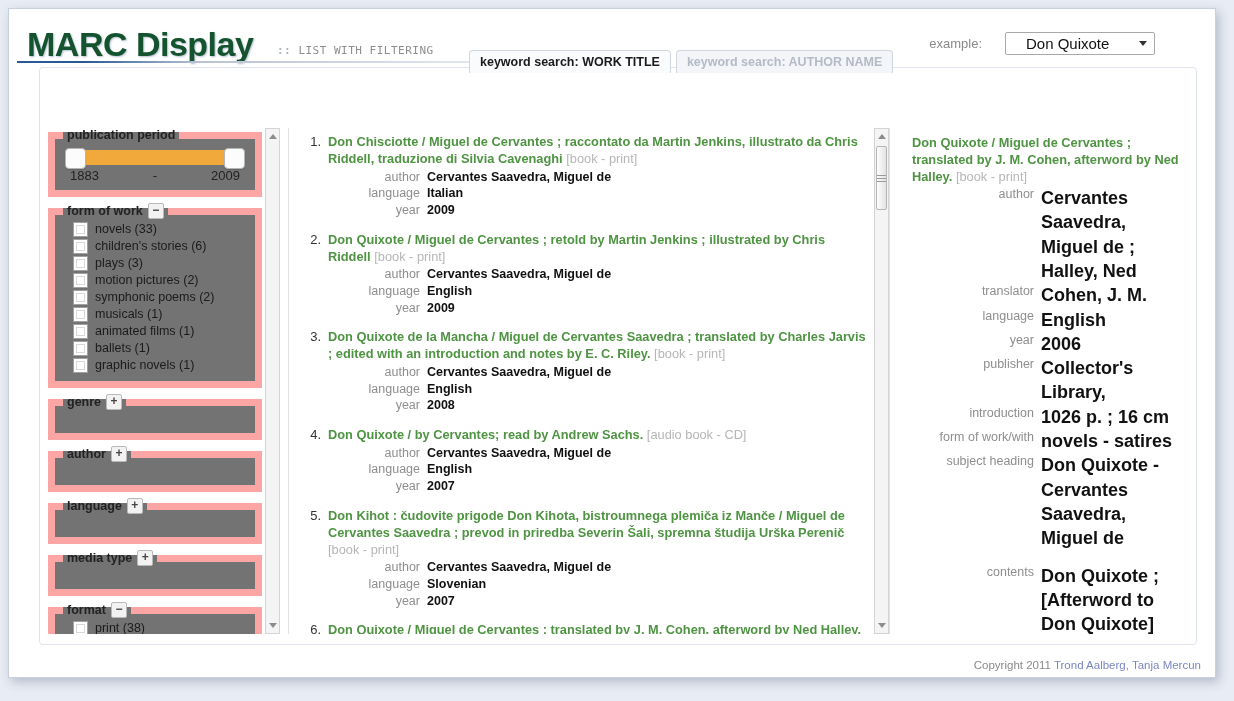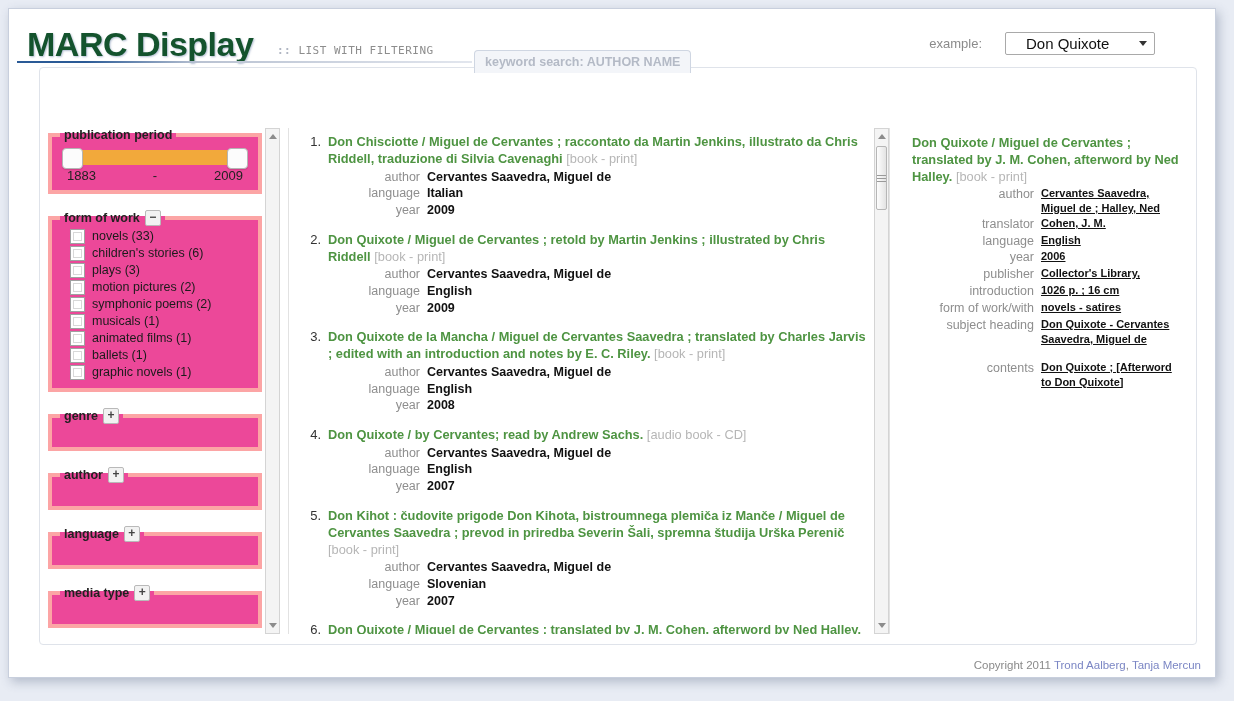--- a/index.html
+++ b/index.html
@@ -57,22 +57,22 @@
     display:flex;align-items:center;
   }
   .tab.inactive{color:#b4bac6;background:#f3f5f9;margin-left:5px;}
   
   .col-left{position:absolute;left:8px;top:60px;width:232px;bottom:10px;}
   .facets{
     position:absolute;left:0;top:0;right:16px;bottom:0;overflow:hidden;
     padding-right:2px;
   }
   fieldset{
-    border:4px solid #fca5a5;margin:0 0 16px 0;padding:2px 8px 7px 8px;
-    background:#ec4899;
+    border:7px solid #fca5a5;margin:0 0 6px 0;padding:2px 8px 7px 8px;
+    background:#737373;
   }
   legend{
     font-size:12.5px;font-weight:bold;color:#222;padding:0 4px;
     display:flex;align-items:center;gap:5px;
   }
   .toggle{
     display:inline-block;width:14px;height:14px;line-height:12px;text-align:center;
     border:1px solid #b9b9b9;background:#f2f2f2;color:#444;
     font-size:12px;font-weight:bold;border-radius:2px;
   }
@@ -134,21 +134,21 @@
   .rtype{color:#b6b6b6;font-weight:normal;}
   .fields{margin-top:1px;}
   .frow{display:flex;line-height:1.33;}
   .flabel{width:92px;text-align:right;color:#8e8e8e;font-size:12.5px;padding-right:7px;flex:none;}
   .fval{color:#111;font-weight:bold;font-size:12.5px;}
   
   .col-right{position:absolute;left:864px;top:60px;right:8px;bottom:10px;padding:6px 6px 0 8px;overflow:hidden;}
   .dtitle{color:#4e9442;font-weight:bold;font-size:12.8px;line-height:1.33;margin-bottom:1px;}
   .drow{display:flex;line-height:1.35;margin-bottom:0;}
   .dlabel{width:122px;text-align:right;color:#8e8e8e;font-size:12.5px;padding-right:7px;flex:none;}
-  .dval{color:#111;font-weight:bold;font-size:11px;flex:1;text-decoration:underline;}
+  .dval{color:#111;font-weight:bold;font-size:18px;flex:1;}
   .dgap{height:13px;}
   
   .footer{
     position:absolute;right:14px;bottom:6px;font-size:11.5px;color:#8a8a8a;
   }
   .footer a{color:#7b86c4;text-decoration:none;}
 </style>
 </head>
 <body>
 
@@ -164,20 +164,21 @@
     <div class="example-wrap">
       <span class="example-label">example:</span>
       <div class="select">
         <span>Don Quixote</span>
         <span class="caret"></span>
       </div>
     </div>
   </div>
 
   <div class="tabs">
+    <div class="tab">keyword search: WORK TITLE</div>
     <div class="tab inactive">keyword search: AUTHOR NAME</div>
   </div>
 
   <div class="frame">
 
     <div class="col-left">
       <div class="facets">
 
         <fieldset>
           <legend>

